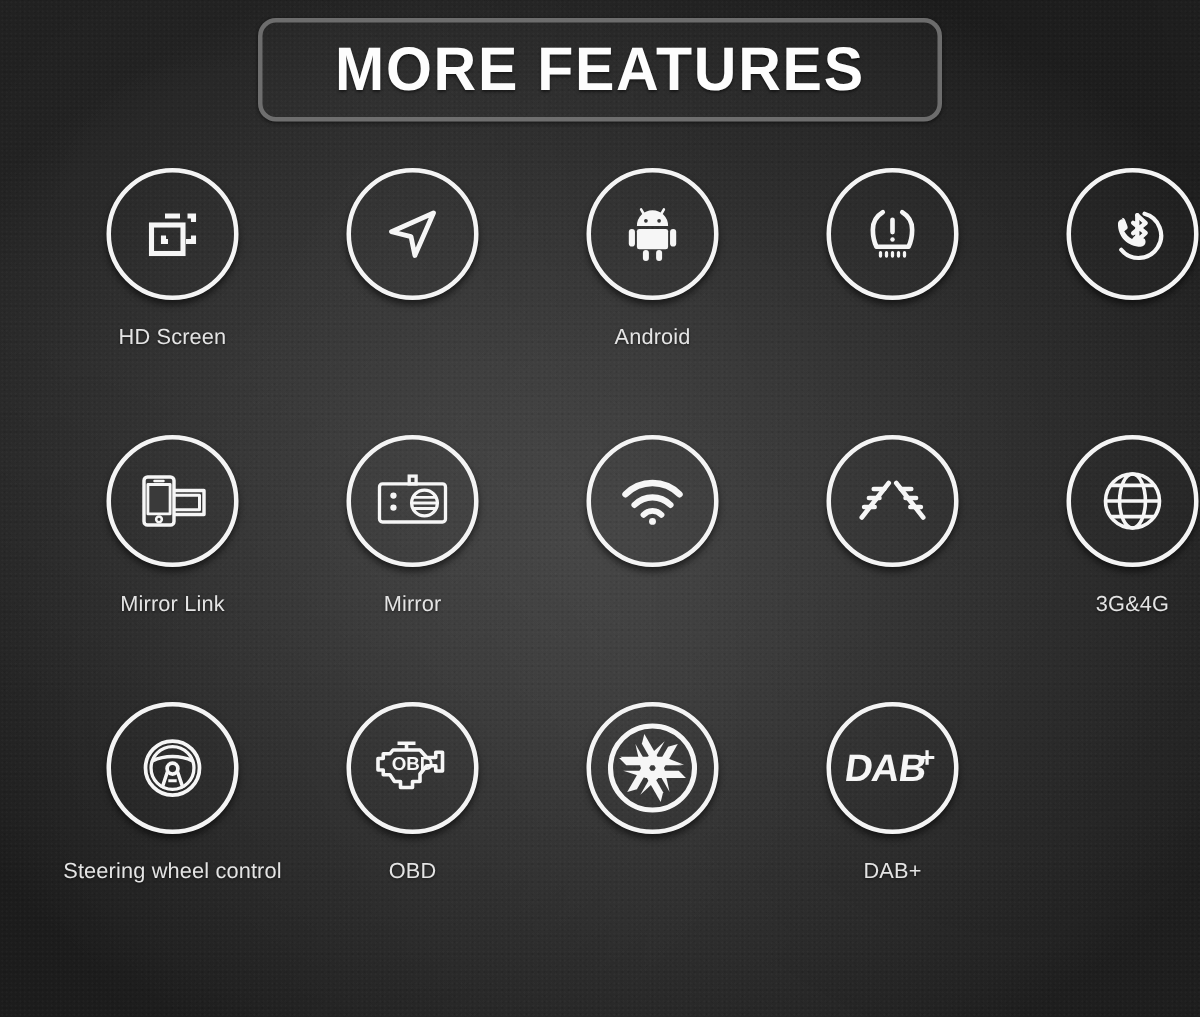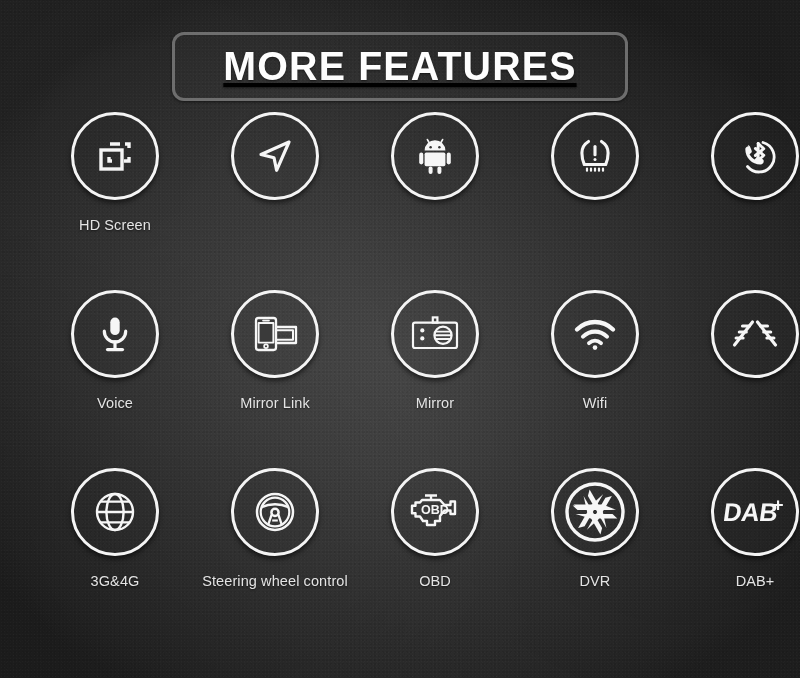--- a/index.html
+++ b/index.html
@@ -53,32 +53,31 @@
       radial-gradient(circle at 36% 70%, rgba(255,255,255,.04) 0 14%, transparent 42%),
       radial-gradient(circle at 86% 62%, rgba(0,0,0,.18) 0 11%, transparent 36%),
       radial-gradient(circle at 55% 45%, rgba(255,255,255,.03) 0 18%, transparent 50%),
       radial-gradient(circle at 10% 88%, rgba(0,0,0,.2) 0 13%, transparent 40%);
   }
 
   
   #title-wrap {
     position: absolute;
     left: 50%;
-    top: 32px;
+    top: 12px;
     transform: translateX(-50%);
     width: 450px;
     height: 63px;
     border: 3px solid rgba(122,122,122,.85);
     border-radius: 12px;
     box-shadow: 0 1px 3px rgba(0,0,0,.55);
     display: flex;
     align-items: center;
     justify-content: center;
     background: rgba(255,255,255,.015);
-    text-decoration: underline;
   }
   #title {
     color: #fdfdfd;
     font-family: "Liberation Sans", sans-serif;
     font-weight: bold;
     font-size: 41px;
     letter-spacing: 1.2px;
     line-height: 1;
     transform: scaleX(.96);
     text-shadow: 0 1px 2px rgba(0,0,0,.5);
@@ -171,20 +170,21 @@
             <circle cx="18.6" cy="14.2" r="1.25" fill="#333"></circle>
             <circle cx="27.4" cy="14.2" r="1.25" fill="#333"></circle>
             <rect x="12.6" y="19.6" width="20.8" height="13.6" rx="1.6"></rect>
             <rect x="7.2" y="19.6" width="4.1" height="11.8" rx="2.05"></rect>
             <rect x="34.7" y="19.6" width="4.1" height="11.8" rx="2.05"></rect>
             <rect x="16.6" y="33.6" width="4" height="7.4" rx="2"></rect>
             <rect x="25.4" y="33.6" width="4" height="7.4" rx="2"></rect>
           </svg>
         </span>
       </div>
+      <div class="caption">Android</div>
     </div>
 
     <div class="cell">
       <div class="circle">
         <span>
           <svg width="48" height="48" viewBox="0 0 48 48" fill="none" stroke="#f6f6f6" stroke-width="3.1" stroke-linecap="round" stroke-linejoin="round">
             <path d="M17.5 9.5c-4 2.4-6.6 6.6-6.6 11.6 0 5 1 8.4 2.4 11.4h21.4c1.4-3 2.4-6.4 2.4-11.4 0-5-2.6-9.2-6.6-11.6"></path>
             <path d="M24 14.5v8.2"></path>
             <circle cx="24" cy="27.6" r="1.5" fill="#f6f6f6" stroke="none"></circle>
             <path d="M16 36.5v2.2M20 36.5v2.2M24 36.5v2.2M28 36.5v2.2M32 36.5v2.2" stroke-width="2.2"></path>
@@ -200,33 +200,20 @@
           <svg width="50" height="50" viewBox="0 0 50 50" fill="none">
             <path d="M33 11.5A15 15 0 1 1 17.5 35.5" stroke="#f6f6f6" stroke-width="2.8" stroke-linecap="round"></path>
             <path d="M18.6 15.2c-1.8 0-3.3 1.3-3.3 3.1 0 8.6 6.6 15.2 15.2 15.2 1.8 0 3.2-1.5 3.2-3.3 0-1.4-.5-2-1.8-2.5l-3.6-1.4c-1.1-.4-1.8-.2-2.4.6l-1.2 1.5c-2.2-1.2-4-3-5.2-5.2l1.5-1.2c.8-.6 1-1.3.6-2.4l-1.4-3.6c-.5-1.3-1.1-1.8-2.5-1.8z" fill="#f6f6f6"></path>
             <path d="M28.2 12.5v17l5.6-5.2-8.4-6.8" stroke="#f6f6f6" stroke-width="2.9" stroke-linejoin="round" stroke-linecap="round" fill="none"></path>
             <path d="M28.2 12.5l5.6 5.2-8.4 6.8" stroke="#f6f6f6" stroke-width="2.9" stroke-linejoin="round" stroke-linecap="round" fill="none"></path>
           </svg>
         </span>
       </div>
     </div>
 
-    <div class="cell">
-      <div class="circle">
-        <span>
-          <svg width="46" height="46" viewBox="0 0 46 46" fill="none" stroke="#f6f6f6" stroke-width="3.2" stroke-linecap="round">
-            <rect x="18.3" y="6.5" width="9.4" height="17.6" rx="4.7" fill="#f6f6f6" stroke="none"></rect>
-            <path d="M12.3 20.2c0 5.9 4.8 10.7 10.7 10.7s10.7-4.8 10.7-10.7"></path>
-            <path d="M23 30.9v6.6"></path>
-            <path d="M15.6 38.6h14.8" stroke-width="3.4"></path>
-          </svg>
-        </span>
-      </div>
-      <div class="caption">Voice</div>
-    </div>
 
     <div class="cell">
       <div class="circle">
         <span>
           <svg width="54" height="46" viewBox="0 0 54 46" fill="none" stroke="#f6f6f6" stroke-width="2.3" stroke-linejoin="round">
             <path d="M25 16h23v16H25" fill="none"></path>
             <path d="M27.5 19.2h17.5v9.6H27.5" fill="none" stroke-width="2"></path>
             <rect x="8" y="7" width="20" height="32" rx="2.4" fill="#3a3a3a"></rect>
             <rect x="10.6" y="12" width="14.8" height="19.6" fill="none" stroke-width="1.9"></rect>
             <path d="M15 9.6h6" stroke-width="1.7" stroke-linecap="round"></path>
@@ -257,21 +244,20 @@
       <div class="circle">
         <span>
           <svg width="50" height="44" viewBox="0 0 50 44" fill="none" stroke="#f6f6f6" stroke-linecap="round">
             <path d="M7 17.5C11.8 12.8 18.1 10 25 10s13.2 2.8 18 7.5" stroke-width="4.3"></path>
             <path d="M13 24.6c3.2-3.1 7.3-5 12-5s8.8 1.9 12 5" stroke-width="4.1"></path>
             <path d="M19 31.2c1.7-1.6 3.8-2.6 6-2.6s4.3 1 6 2.6" stroke-width="3.9"></path>
             <circle cx="25" cy="35.6" r="2.3" fill="#f6f6f6" stroke="none"></circle>
           </svg>
         </span>
       </div>
-      <div class="caption">Wifi</div>
     </div>
 
     <div class="cell">
       <div class="circle">
         <span>
           <svg width="54" height="34" viewBox="0 0 54 34" fill="none" stroke="#f6f6f6" stroke-width="3.1" stroke-linecap="round">
             <path d="M24.5 5 6.5 28"></path>
             <path d="M29.5 5l18 23"></path>
             <path d="M21.5 9h-7M18.3 15h-7M15.1 21h-7"></path>
             <path d="M32.5 9h7M35.7 15h7M38.9 21h7"></path>
@@ -340,21 +326,20 @@
                 <path d="M-22.3 -6.6 L4.5 -6.6 L19.5 -1.9 L-17.5 -1.9 Z" transform="rotate(120)"></path>
                 <path d="M-22.3 -6.6 L4.5 -6.6 L19.5 -1.9 L-17.5 -1.9 Z" transform="rotate(180)"></path>
                 <path d="M-22.3 -6.6 L4.5 -6.6 L19.5 -1.9 L-17.5 -1.9 Z" transform="rotate(240)"></path>
                 <path d="M-22.3 -6.6 L4.5 -6.6 L19.5 -1.9 L-17.5 -1.9 Z" transform="rotate(300)"></path>
               </g>
             </g>
             <circle cx="31" cy="31" r="23.5" fill="none" stroke="#3a3a3a" stroke-width="0"></circle>
           </svg>
         </span>
       </div>
-      <div class="caption">DVR</div>
     </div>
 
     <div class="cell">
       <div class="circle">
         <span>
           <svg width="64" height="36" viewBox="0 0 64 36">
             <g transform="skewX(-8)">
               <text x="30" y="27" font-family="Liberation Sans, sans-serif" font-size="25.5" font-weight="bold" fill="#f6f6f6" text-anchor="middle" letter-spacing="-0.5">DAB</text>
             </g>
             <text x="55" y="17" font-family="Liberation Sans, sans-serif" font-size="19" font-weight="bold" fill="#f6f6f6" text-anchor="middle">+</text>

